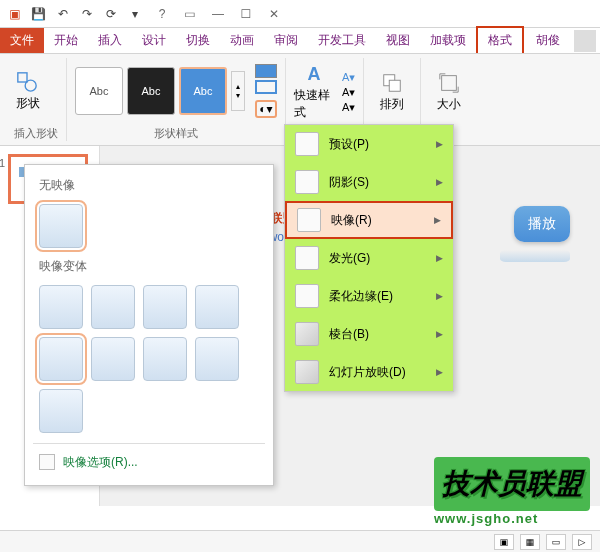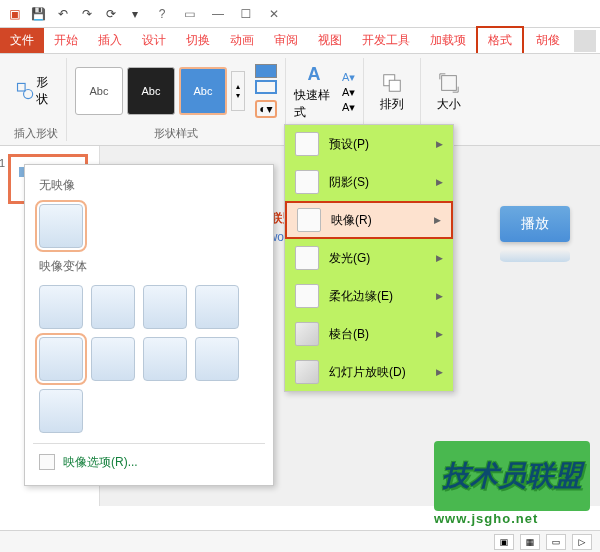--- a/index.html
+++ b/index.html
@@ -4,48 +4,48 @@
 <style>
 *{margin:0;padding:0;box-sizing:border-box;font-family:"Microsoft YaHei",sans-serif;font-size:12px}
 body{width:600px;height:552px;background:#fff;position:relative;overflow:hidden}
 .titlebar{height:28px;background:#fff;display:flex;align-items:center;border-bottom:1px solid #d4d4d4}
 .qat{display:flex;align-items:center;gap:6px;padding:0 6px}
 .qat-btn{width:18px;height:18px;display:flex;align-items:center;justify-content:center;color:#444}
 .title{flex:1;text-align:center;color:#444;font-size:12px}
 .winctrl{display:flex;gap:4px;padding-right:6px}
 .winctrl span{width:24px;height:20px;display:flex;align-items:center;justify-content:center;color:#666}
 .tabs{height:26px;background:#fff;display:flex;align-items:end;border-bottom:1px solid #d4d4d4;position:relative}
-.tab{padding:4px 10px;color:#ef4444;cursor:pointer}
+.tab{padding:4px 10px;color:#701a75;cursor:pointer}
 .tab.file{background:#d24726;color:#fff}
 .tab.active{border:2px solid #d03a12;border-bottom:none}
 .tab.user{position:absolute;right:30px}
 .avatar{width:22px;height:22px;background:#ddd;position:absolute;right:4px;top:2px}
 .ribbon{height:92px;background:#f6f6f6;border-bottom:1px solid #d4d4d4;display:flex;padding:4px 6px}
 .rgroup{display:flex;flex-direction:column;align-items:center;padding:0 8px;border-right:1px solid #e0e0e0}
 .rgroup:last-child{border-right:none}
 .rgroup .grow{flex:1;display:flex;align-items:center;gap:4px}
 .glabel{font-size:11px;color:#666;padding-top:2px}
-.shapebtn{width:40px;height:50px;display:flex;flex-direction:row;align-items:center;justify-content:center;gap:2px}
+.shapebtn{width:40px;height:50px;display:flex;flex-direction:column;align-items:flex-start;justify-content:center;gap:2px}
 .shapebtn svg{width:22px;height:22px}
 .stylebox{width:48px;height:48px;border:1px solid #b8b8b8;border-radius:3px;display:flex;align-items:center;justify-content:center;font-size:11px}
 .stylebox.selected{border:2px solid #f3b28a}
 .stylebox.white{background:#fff;color:#555}
 .stylebox.black{background:#222;color:#fff}
 .stylebox.blue{background:#4a8fd8;color:#fff}
 .morebtn{width:14px;height:40px;display:flex;flex-direction:column;align-items:center;justify-content:center;border:1px solid #ccc;font-size:8px}
 .effectbtn{width:22px;height:18px;border:2px solid #f0a070;border-radius:3px;display:flex;align-items:center;justify-content:center;margin-top:4px}
 .bigbtn{width:40px;height:50px;display:flex;flex-direction:column;align-items:center;justify-content:center;gap:2px}
 .workspace{display:flex;height:360px}
 .thumbpanel{width:100px;background:#fff;border-right:1px solid #ddd;padding:8px}
 .thumb{width:80px;height:50px;border:3px solid #e8754f;background:#fff;position:relative}
 .thumb::before{content:"1";position:absolute;left:-12px;top:0;font-size:11px;color:#666}
 .thumb-content{position:absolute;top:10px;left:8px;display:flex;gap:3px}
 .thumb-content span{width:16px;height:10px;background:#7faed8;display:block}
 .slidearea{flex:1;background:#f0f0f0;position:relative;padding:20px}
-.playbtn{position:absolute;right:30px;top:60px;width:70px;height:36px;background:linear-gradient(#6aa9e0,#4a8fd8);border-radius:4px;color:#fff;display:flex;align-items:center;justify-content:center;font-size:14px;box-shadow:0 2px 4px rgba(0,0,0,0.2)}
+.playbtn{position:absolute;right:30px;top:60px;width:56px;height:36px;background:linear-gradient(#6aa9e0,#4a8fd8);border-radius:10px;color:#fff;display:flex;align-items:center;justify-content:center;font-size:14px;box-shadow:0 2px 4px rgba(0,0,0,0.2)}
 .playbtn-reflect{position:absolute;right:30px;top:100px;width:70px;height:20px;background:linear-gradient(rgba(106,169,224,0.3),transparent);border-radius:6px;transform:scaleY(-0.6)}
 .watermark{position:absolute;left:140px;top:60px;font-size:18px;font-weight:bold}
 .watermark .w1{color:#1155cc}
 .watermark .w2{color:#d03a12}
 .watermark2{position:absolute;left:140px;top:84px;font-size:12px;color:#4477cc}
 .submenu{position:absolute;left:284px;top:124px;width:170px;background:#bef264;border:1px solid #c8c8c8;box-shadow:2px 2px 6px rgba(0,0,0,0.2);z-index:10}
 .submenu-item{height:38px;display:flex;align-items:center;padding:0 10px;gap:10px;position:relative}
 .submenu-item.hl{background:#fde2cf;border:2px solid #d03a12}
 .submenu-item .icon{width:24px;height:24px;border:1px solid #bbb;background:#fafafa;border-radius:2px}
 .submenu-item .icon.cube{background:linear-gradient(135deg,#eee,#ccc)}
@@ -54,21 +54,21 @@
 .flyout-header{color:#666;font-size:12px;padding:4px 6px}
 .flyout-grid{display:flex;flex-wrap:wrap;gap:8px;padding:6px}
 .preset{width:44px;height:44px;background:linear-gradient(#eef5fc,#d0e0f0);border:1px solid #b8c8d8;border-radius:4px}
 .preset.selected{outline:2px solid #f3b28a;outline-offset:2px}
 .flyout-sep{height:1px;background:#ddd;margin:4px 0}
 .flyout-footer{padding:6px;display:flex;gap:8px;color:#15803d}
 .flyout-footer .ico{width:16px;height:16px;border:1px solid #bbb;background:#fafafa}
 .statusbar{position:absolute;bottom:0;left:0;right:0;height:22px;background:#f6f6f6;border-top:1px solid #d4d4d4;display:flex;align-items:center;justify-content:flex-end;gap:6px;padding:0 8px}
 .statusbar .sbtn{width:20px;height:16px;border:1px solid #ccc;background:#fff;font-size:9px;display:flex;align-items:center;justify-content:center}
 .bottomlogo{position:absolute;right:10px;bottom:26px;z-index:20}
-.bottomlogo .biglogo{font-size:28px;font-weight:bold;font-style:italic;color:#0c4a6e;text-shadow:2px 2px 0 #2a9030,-1px -1px 0 #2a9030,1px -1px 0 #2a9030,-1px 1px 0 #2a9030;background:#49b84f;padding:16px 8px;border-radius:4px}
+.bottomlogo .biglogo{font-size:28px;font-weight:bold;font-style:italic;color:#000000;text-shadow:2px 2px 0 #2a9030,-1px -1px 0 #2a9030,1px -1px 0 #2a9030,-1px 1px 0 #2a9030;background:#49b84f;padding:8px 8px;border-radius:4px}
 .bottomlogo .url{font-size:13px;color:#2a9030;font-weight:bold;letter-spacing:1px}
 </style>
 </head>
 <body>
 
 <div class="titlebar">
   <div class="qat">
     <span class="qat-btn" style="color:#d24726">▣</span>
     <span class="qat-btn">💾</span>
     <span class="qat-btn">↶</span>
@@ -86,22 +86,22 @@
 </div>
 
 <div class="tabs">
   <div class="tab file">文件</div>
   <div class="tab">开始</div>
   <div class="tab">插入</div>
   <div class="tab">设计</div>
   <div class="tab">切换</div>
   <div class="tab">动画</div>
   <div class="tab">审阅</div>
+  <div class="tab">开发工具</div>
   <div class="tab">视图</div>
-  <div class="tab">开发工具</div>
   <div class="tab">加载项</div>
   <div class="tab active">格式</div>
   <div class="tab user">胡俊</div>
   <div class="avatar"></div>
 </div>
 
 <div class="ribbon">
   <div class="rgroup">
     <div class="grow">
       <div class="shapebtn">

